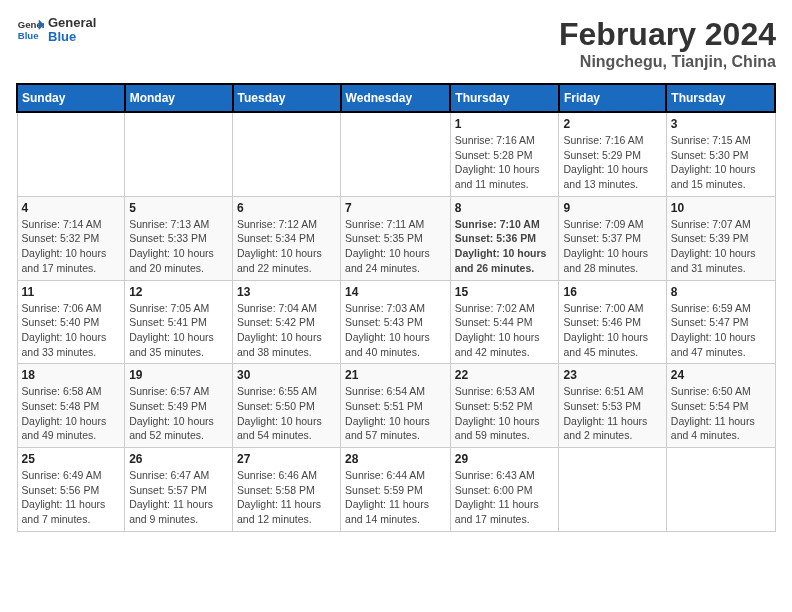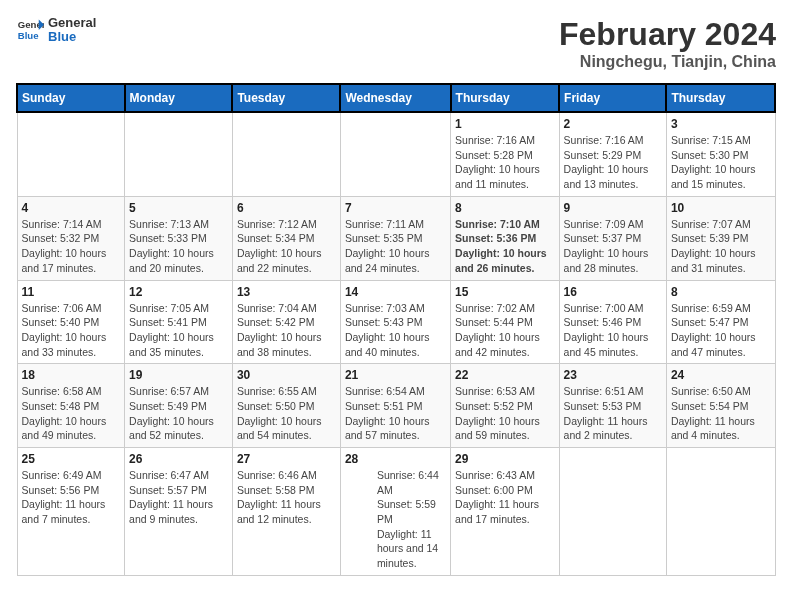--- a/index.html
+++ b/index.html
@@ -282,21 +282,21 @@
 Daylight: 11 hours and 9 minutes.</div>
         </td>
         <td>
           <div class="day-number">27</div>
           <div class="day-info" style="white-space: pre-line;">Sunrise: 6:46 AM
 Sunset: 5:58 PM
 Daylight: 11 hours and 12 minutes.</div>
         </td>
         <td>
           <div class="day-number">28</div>
-          <div class="day-info" style="white-space: pre-line; margin-left: 32px;">Sunrise: 6:44 AM
+          <div class="day-info" style="white-space: pre-line;">Sunrise: 6:44 AM
 Sunset: 5:59 PM
 Daylight: 11 hours and 14 minutes.</div>
         </td>
         <td>
           <div class="day-number">29</div>
           <div class="day-info" style="white-space: pre-line;">Sunrise: 6:43 AM
 Sunset: 6:00 PM
 Daylight: 11 hours and 17 minutes.</div>
         </td>
         <td class="empty-cell"></td>

